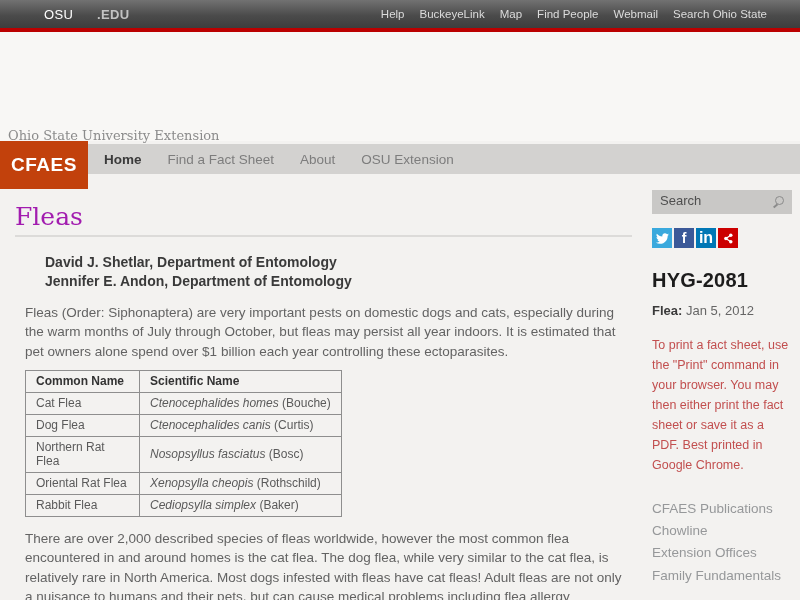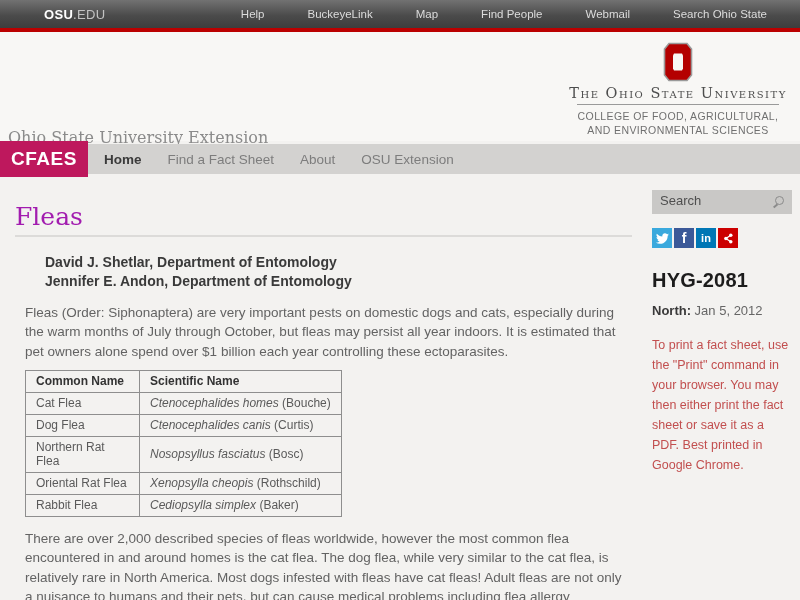--- a/index.html
+++ b/index.html
@@ -13,42 +13,42 @@
   .page { width:800px; height:600px; overflow:hidden; position:relative; background:#f3f2f0; }
 
   
   .topbar {
     height:28px;
     background:linear-gradient(180deg,#727272 0%,#4b4b4b 55%,#3d3d3d 100%);
     display:flex; align-items:center; justify-content:space-between;
     padding:0 33px 0 44px;
   }
   .topbar-brand { font-size:13px; color:#fff; cursor:pointer; letter-spacing:.3px; }
-  .topbar-brand .b { font-weight:bold; color:#ffffff; }
-  .topbar-brand .l { color:#c3c3c3; font-weight:normal; }
+  .topbar-brand .b { font-weight:normal; color:#ffffff; }
+  .topbar-brand .l { color:#c3c3c3; font-weight:bold;padding-left:24px; }
   .topbar-links { display:flex; gap:15px; }
-  .topbar-links a { color:#dcdcdc; font-size:11.5px; text-decoration:none;margin-left:28px; }
+  .topbar-links a { color:#dcdcdc; font-size:11.5px; text-decoration:none; }
   .red-rule { height:4px; background:#bb0000; }
 
   
   .site-header { height:109px; background:#f8f7f5; position:relative; }
   .site-title { font-size:42px; font-weight:normal; color:#b40000; position:absolute; left:8px; top:53px; line-height:1; letter-spacing:-.5px; cursor:pointer; }
-  .site-subtitle { font-family:"DejaVu Serif", serif; font-size:16px; color:#8b8b8b; position:absolute; left:8px; top:96px; }
+  .site-subtitle { font-family:"DejaVu Serif", serif; font-size:13px; color:#8b8b8b; position:absolute; left:8px; top:96px; }
   .univ-logo { position:absolute; right:13px; top:10px; width:218px; text-align:center; cursor:pointer; }
   .block-o { display:block; margin:0 auto 3px auto; }
   .univ-name { font-family:"DejaVu Serif", serif; font-variant:small-caps; font-size:14.5px; color:#4d4d4d; letter-spacing:1.5px; white-space:nowrap; }
   .univ-divider { height:1px; background:#9a9a9a; margin:3px 8px 4px 8px; }
   .college { font-size:10.5px; color:#707070; letter-spacing:.4px; line-height:1.35; }
 
   
   .mainnav { position:relative; height:36px; }
   .mainnav-bg { position:absolute; left:0; right:0; top:3px; bottom:3px; background:#d3d2d0; }
   .cfaes-box {
-    position:absolute; left:0; top:0; width:88px; height:36px;
-    background:#be185d; color:#fff; font-weight:bold; font-size:19px;
+    position:absolute; left:0; top:0; width:88px; height:48px;
+    background:#c2410c; color:#fff; font-weight:bold; font-size:19px;
     display:flex; align-items:center; justify-content:center; letter-spacing:.5px; cursor:pointer;
   }
   .nav-items { position:absolute; left:104px; top:3px; height:30px; display:flex; align-items:center; gap:26px; }
   .nav-items a { font-size:13.5px; color:#7d7d7d; text-decoration:none; }
   .nav-items a.active { color:#3b3b3b; font-weight:bold; }
 
   
   .content { display:flex; padding:0 8px 0 15px; }
   main { flex:1; min-width:0; }
   aside { width:140px; margin-left:20px; flex-shrink:0; }
@@ -76,21 +76,21 @@
   .search-input::placeholder { color:#4f4f4f; opacity:1; }
   .search-btn { position:absolute; right:4px; top:4px; width:16px; height:16px; background:none; border:none; cursor:pointer; padding:0; }
   .mag { position:relative; width:16px; height:16px; display:block; }
   .mag::before { content:""; position:absolute; left:3px; top:2px; width:7px; height:7px; border:1.5px solid #8b8b8b; border-radius:50%; }
   .mag::after { content:""; position:absolute; left:1px; top:11px; width:5px; height:1.7px; background:#8b8b8b; transform:rotate(-40deg); }
 
   .social-row { display:flex; gap:2px; margin-top:14px; }
   .sicon { width:20px; height:20px; display:flex; align-items:center; justify-content:center; cursor:pointer; color:#fff; }
   .sicon.twitter { background:#3aa9dd; }
   .sicon.facebook { background:#3b5998; font-weight:bold; font-size:14px; }
-  .sicon.linkedin { background:#0077b5; font-weight:bold; font-size:11px; }
+  .sicon.linkedin { background:#0077b5; font-weight:bold; font-size:16px; }
   .sicon.share { background:#cc0000; }
 
   .fs-number { margin-top:21px; font-size:20px; font-weight:bold; color:#1c1c1c; letter-spacing:.2px; }
   .date-row { margin-top:11px; font-size:13px; }
   .date-label { font-weight:bold; color:#3a3a3a; }
   .date-value { color:#666; }
   .print-note { margin-top:17px; font-size:12.5px; line-height:1.6; color:#c24f4f; }
 
   .side-links { margin-top:24px; list-style:none; }
   .side-links li { margin-bottom:4px; }
@@ -111,32 +111,20 @@
       <a href="#">Map</a>
       <a href="#">Find People</a>
       <a href="#">Webmail</a>
       <a href="#">Search Ohio State</a>
     </nav>
   </header>
   <div class="red-rule"></div>
 
   <header class="site-header">
     <div class="site-subtitle">Ohio State University Extension</div>
-    <div class="univ-logo">
-      <svg class="block-o" width="30" height="40" viewBox="0 0 30 40">
-        <path d="M6 1.5 L24 1.5 L28.5 7 L28.5 33 L24 38.5 L6 38.5 L1.5 33 L1.5 7 Z" fill="#b40000" stroke="#9a9a9a" stroke-width="1.6"></path>
-        <path d="M11 11.5 L19 11.5 L20 13.5 L20 26.5 L19 28.5 L11 28.5 L10 26.5 L10 13.5 Z" fill="#f8f7f5"></path>
-      </svg>
-      <div class="univ-name">The Ohio State University</div>
-      <div class="univ-divider"></div>
-      <div class="college">
-        <div>COLLEGE OF FOOD, AGRICULTURAL,</div>
-        <div>AND ENVIRONMENTAL SCIENCES</div>
-      </div>
-    </div>
   </header>
 
   <nav class="mainnav">
     <div class="mainnav-bg"></div>
     <div class="cfaes-box">CFAES</div>
     <div class="nav-items">
       <a href="#" class="active">Home</a>
       <a href="#">Find a Fact Sheet</a>
       <a href="#">About</a>
       <a href="#">OSU Extension</a>
@@ -212,22 +200,28 @@
               <circle cx="13.5" cy="5" r="2.7" fill="#ffffff"></circle>
               <circle cx="6" cy="10" r="2.7" fill="#ffffff"></circle>
               <circle cx="13.5" cy="15" r="2.7" fill="#ffffff"></circle>
             </svg>
         </div>
       </div>
 
       <div class="fs-number">HYG-2081</div>
 
       <div class="date-row">
-        <span class="date-label">North:</span><span class="date-value"> Jan 5, 2012</span>
+        <span class="date-label">Flea:</span><span class="date-value"> Jan 5, 2012</span>
       </div>
 
       <p class="print-note">To print a fact sheet, use the "Print" command in your browser. You may then either print the fact sheet or save it as a PDF. Best printed in Google Chrome.</p>
 
+      <ul class="side-links">
+        <li><a href="#">CFAES Publications</a></li>
+        <li><a href="#">Chowline</a></li>
+        <li><a href="#">Extension Offices</a></li>
+        <li><a href="#">Family Fundamentals</a></li>
+      </ul>
 
     </aside>
 
   </div>
 </div>
 
 </body></html>

